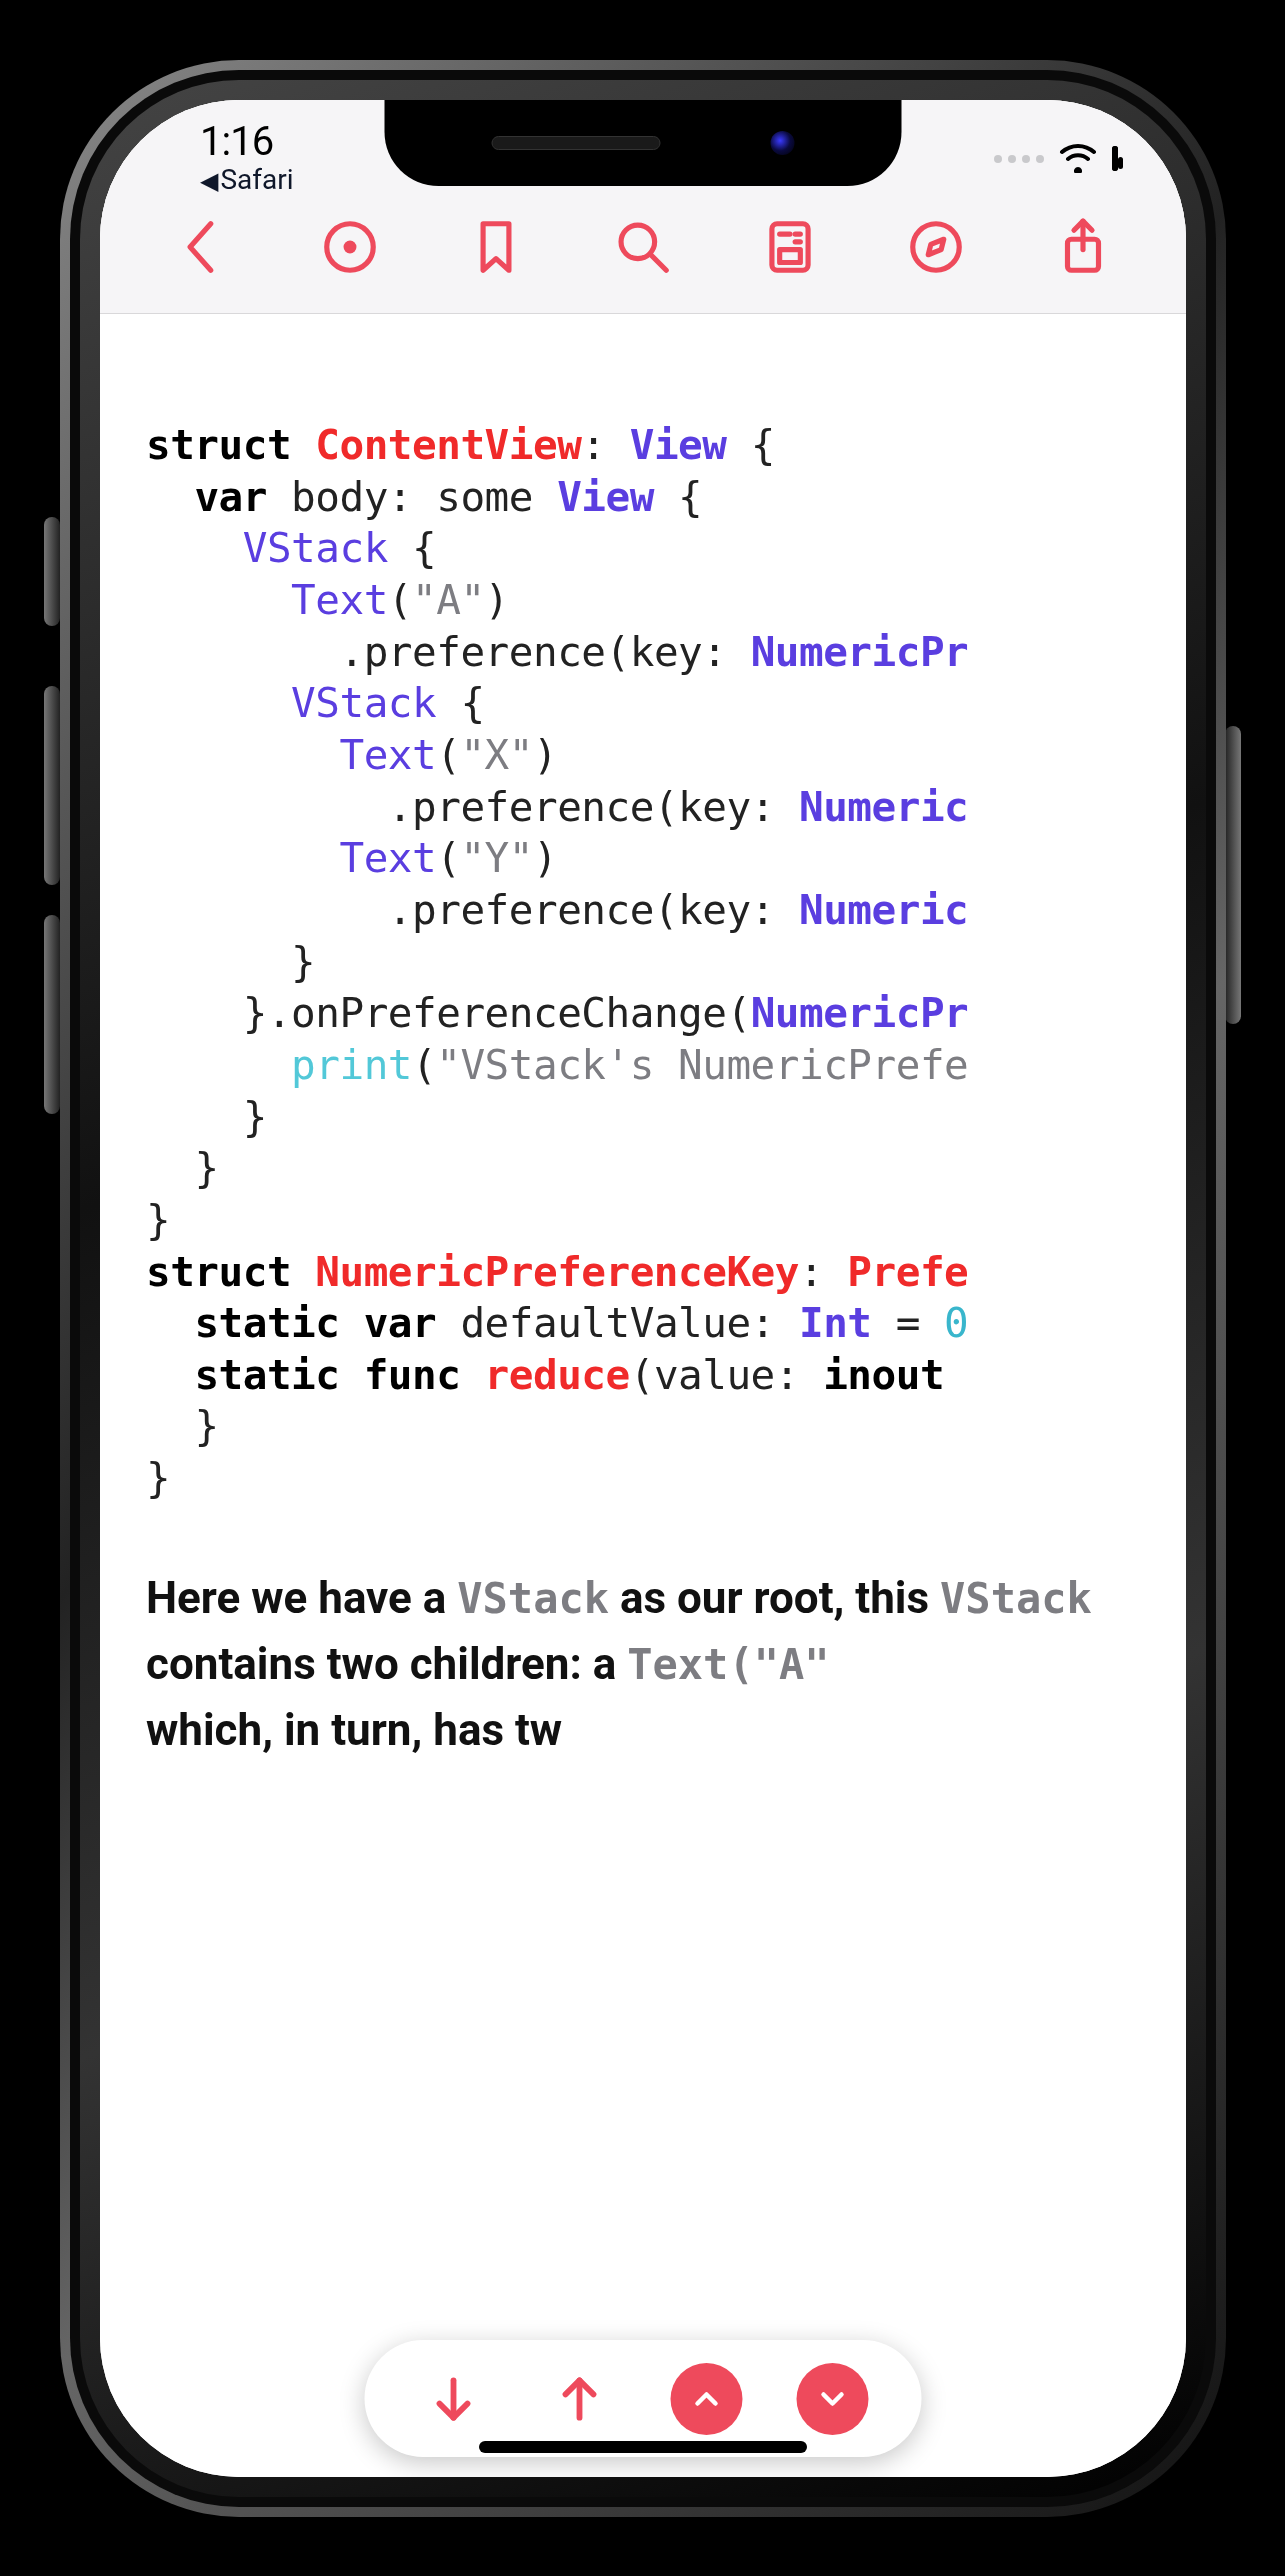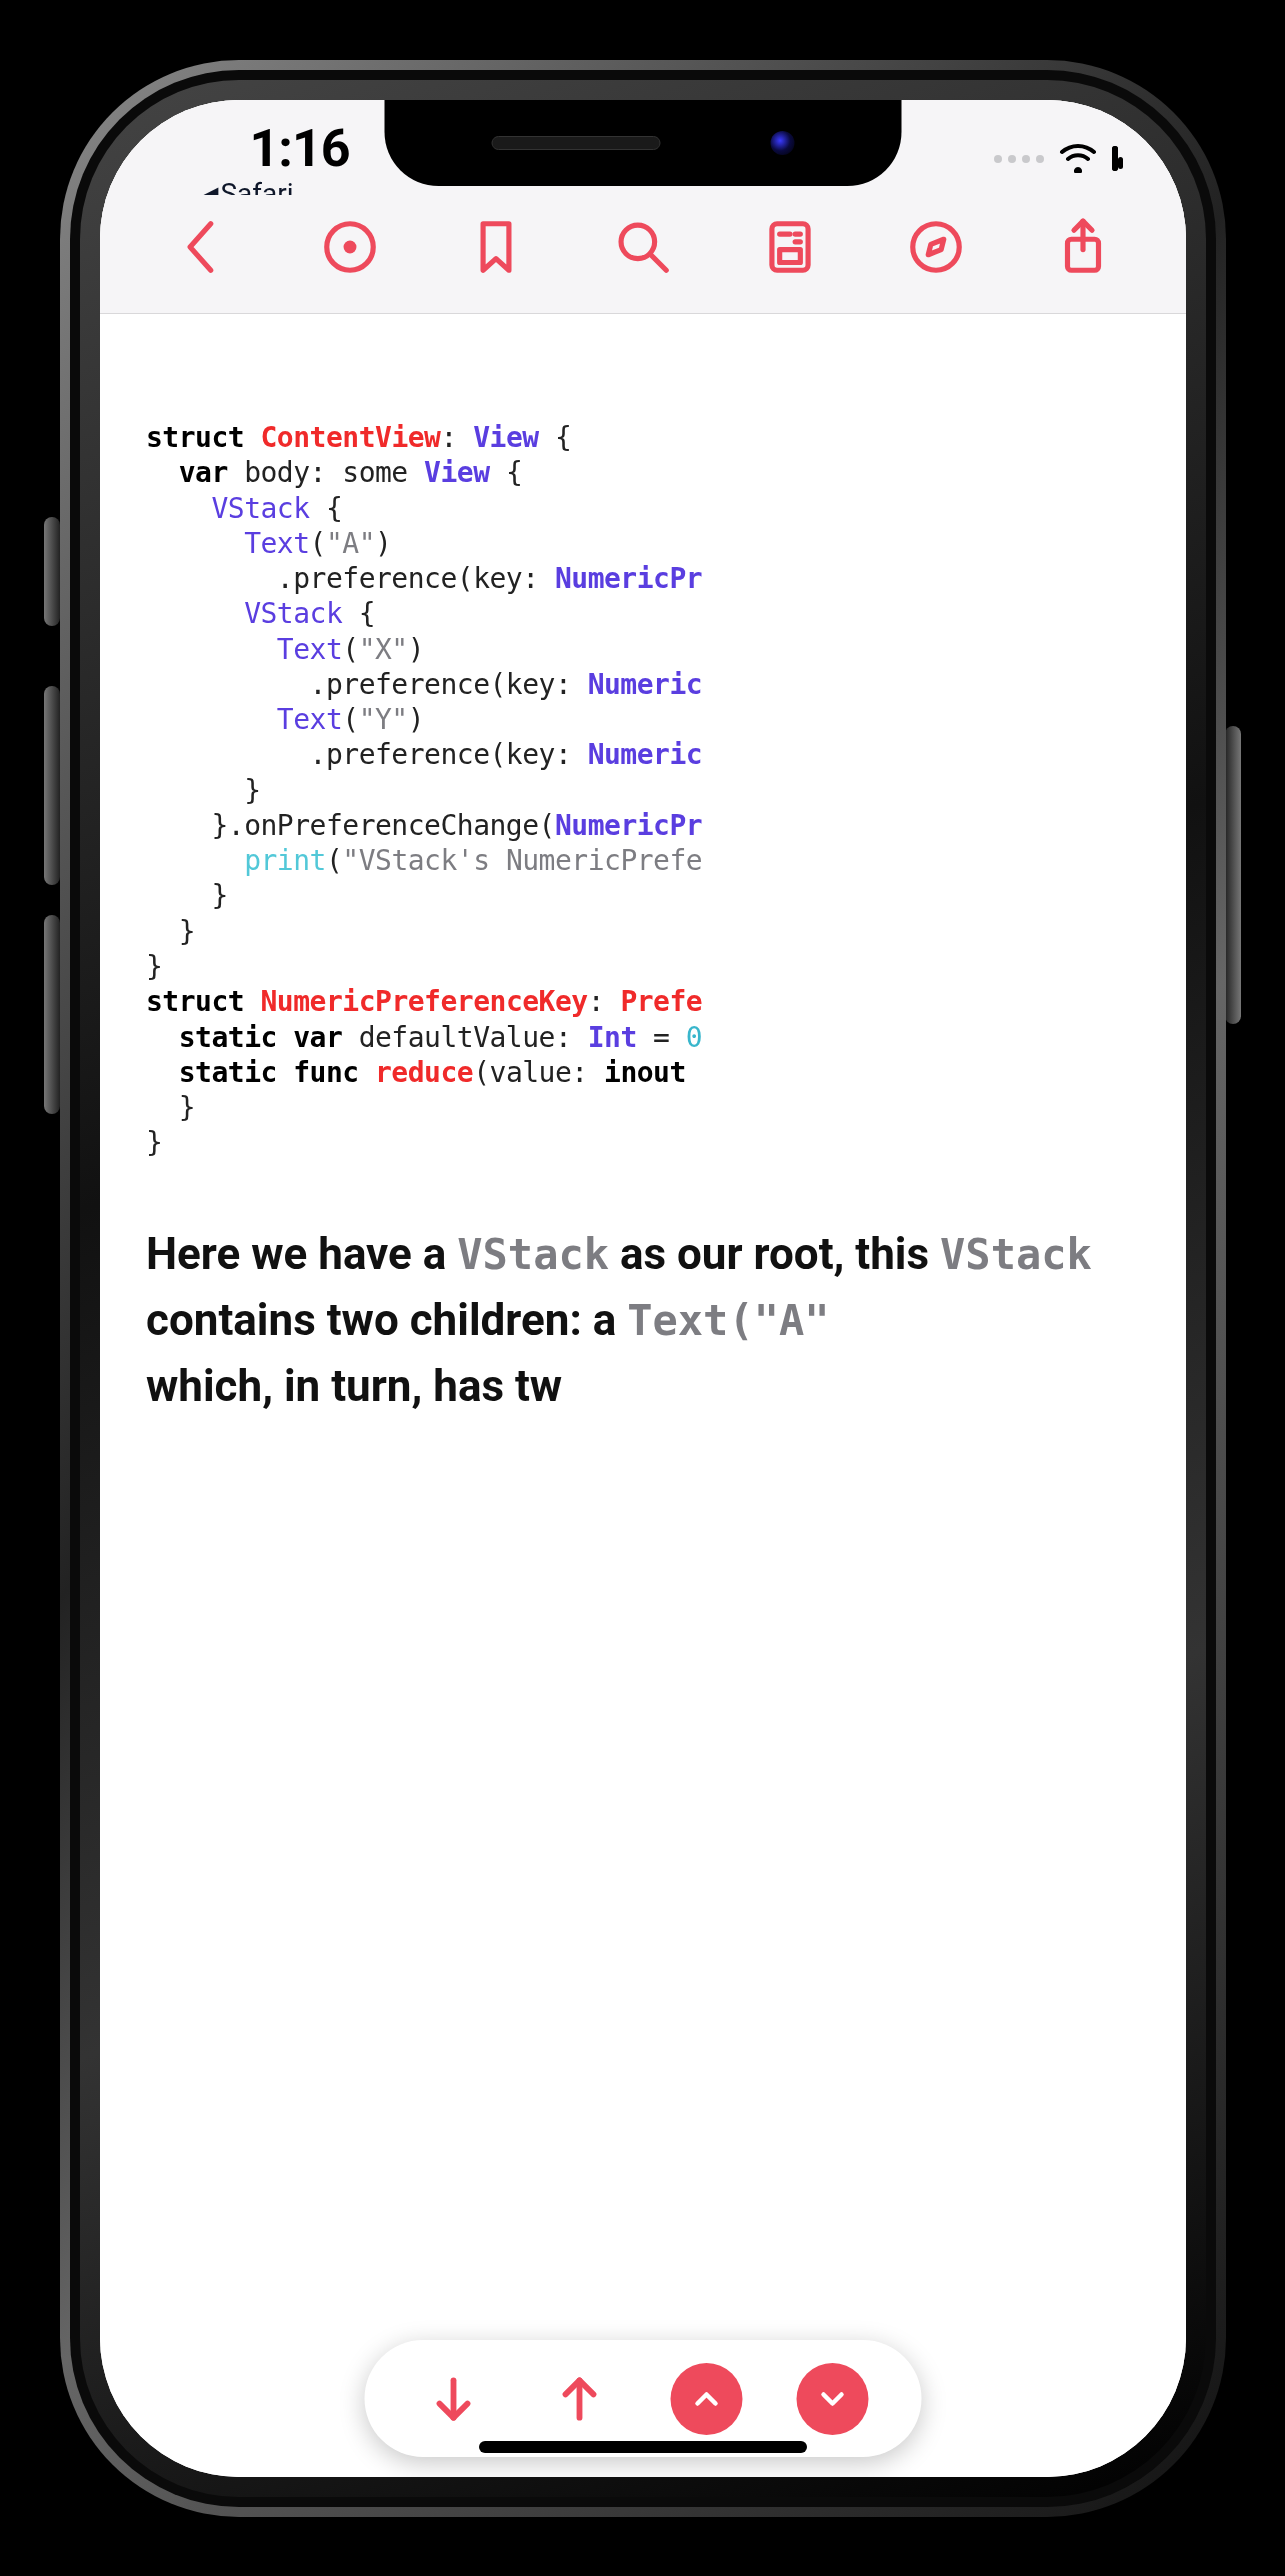--- a/index.html
+++ b/index.html
@@ -93,25 +93,24 @@
     justify-content: space-between;
     padding: 0 40px;
     background: #f6f5f7;
   }
   .status-left {
     width: 259px;
     padding-top: 18px;
     padding-left: 60px;
   }
   .time {
-    font-size: 52px;
-    font-weight: 700;
+    font-size: 40px;
+    font-weight: 400;
     color: #000;
     letter-spacing: -1px;
-    text-align: center;
   }
   .breadcrumb {
     font-size: 28px;
     color: #0f172a;
     margin-top: -2px;
   }
   .breadcrumb .arrow { font-size: 24px; margin-right: 2px; }
   .status-right {
     width: 259px;
     display: flex;
@@ -172,21 +171,21 @@
   }
   .content p { margin: 0 0 10px 0; }
   .content .inline-code {
     font-family: "SF Mono", Menlo, Monaco, Consolas, monospace;
     color: #7d7d82;
     font-size: 42px;
   }
   
   pre.code {
     font-family: "SF Mono", Menlo, Monaco, Consolas, monospace;
-    font-size: 28px;
+    font-size: 41px;
     line-height: 1.26;
     white-space: pre;
     overflow: hidden;
     margin: 52px 0 60px 0;
     font-weight: 500;
     letter-spacing: -0.5px;
   }
   .tok-kw { color: #000; font-weight: 800; }
   .tok-type-def { color: #f02a2a; font-weight: 800; }
   .tok-type { color: #5a3ee0; font-weight: 800; }

